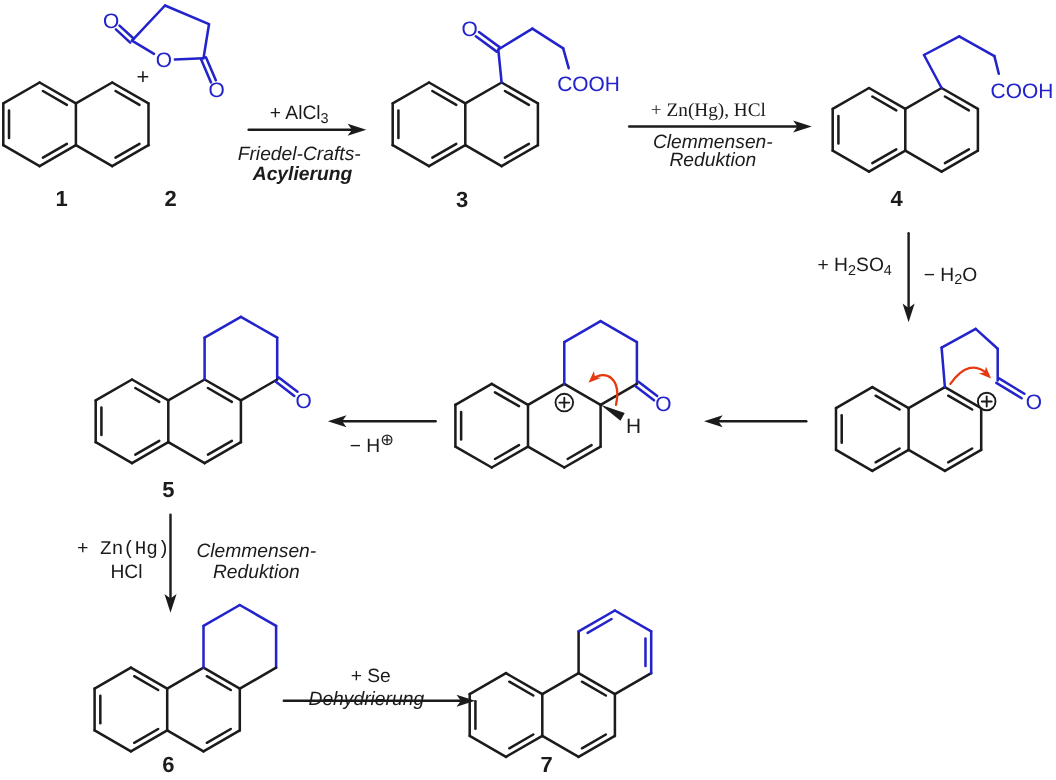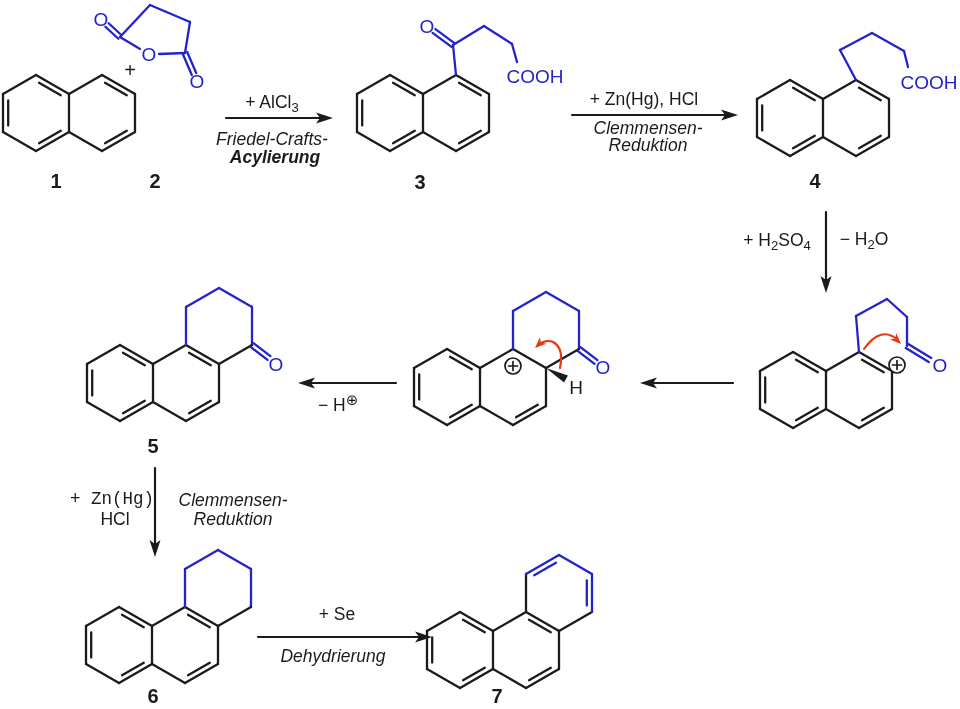--- a/index.html
+++ b/index.html
@@ -280,26 +280,26 @@
       <div class="lbl num" style="left: 56px; top: 181px;"><span>1</span></div>
       <div class="lbl num" style="left: 155px; top: 181px;"><span>2</span></div>
       <div class="lbl num" style="left: 420px; top: 182px;"><span>3</span></div>
       <div class="lbl num" style="left: 815px; top: 181px;"><span>4</span></div>
       <div class="lbl num" style="left: 153px; top: 446px;"><span>5</span></div>
       <div class="lbl num" style="left: 153px; top: 696px;"><span>6</span></div>
       <div class="lbl num" style="left: 497px; top: 696px;"><span>7</span></div>
       <div class="lbl" style="left: 272px; top: 104px; text-align: center;"><span>+ AlCl</span><sub>3</sub></div>
       <div class="lbl italic" style="left: 272px; top: 140px;"><span>Friedel-Crafts-</span></div>
       <div class="lbl italic" style="left: 275px; top: 158px; font-weight: bold;"><span>Acylierung</span></div>
-      <div class="lbl" style="left: 644px; top: 100px;"><span>+ Zn(Hg), HCl</span></div>
+      <div class="lbl" style="left: 644px; top: 100px; font-family: Liberation Serif, serif;"><span>+ Zn(Hg), HCl</span></div>
       <div class="lbl italic" style="left: 648px; top: 129px;"><span>Clemmensen-</span></div>
       <div class="lbl italic" style="left: 648px; top: 146px;"><span>Reduktion</span></div>
       <div class="lbl" style="left: 777px; top: 242px; text-align: center;"><span>+ H</span><sub>2</sub><span>SO</span><sub>4</sub></div>
-      <div class="lbl" style="left: 864px; top: 241px;"><span>− H</span><sub>2</sub><span>O</span></div>
+      <div class="lbl" style="left: 864px; top: 251px;"><span>− H</span><sub>2</sub><span>O</span></div>
       <div class="lbl" style="left: 338px; top: 404px;"><span>− H</span><sup>⊕</sup></div>
       <div class="lbl" style="left: 112px; top: 500px; font-family: Liberation Mono, monospace;"><span>+ Zn(Hg)</span></div>
       <div class="lbl" style="left: 104px; top: 520px; margin-left: 11px;"><span>HCl</span></div>
       <div class="lbl italic" style="left: 233px; top: 501px;"><span>Clemmensen-</span></div>
       <div class="lbl italic" style="left: 233px; top: 520px;"><span>Reduktion</span></div>
       <div class="lbl" style="left: 337px; top: 615px;"><span>+ Se</span></div>
-      <div class="lbl italic" style="left: 333px; top: 657px;"><span>Dehydrierung</span></div>
+      <div class="lbl italic" style="left: 333px; top: 636px;"><span>Dehydrierung</span></div>
     </div>
 </div>
 
 </body></html>

